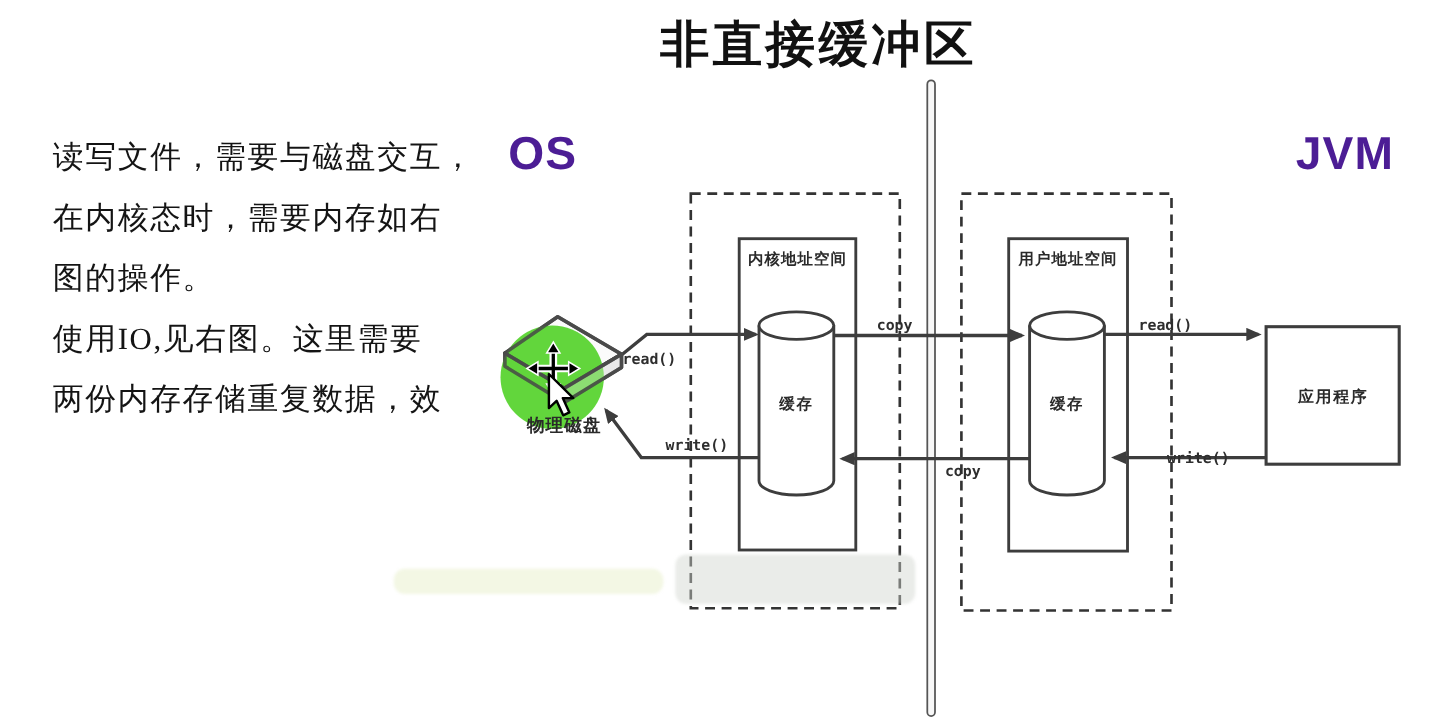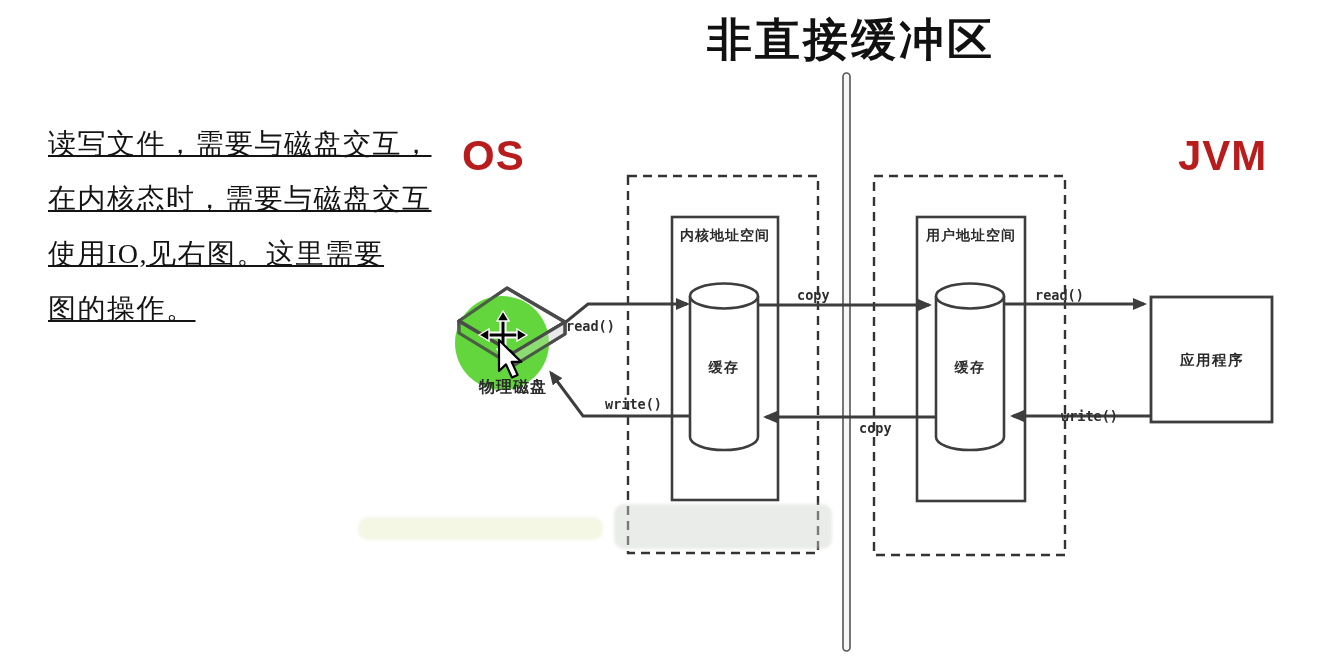--- a/index.html
+++ b/index.html
@@ -5,34 +5,34 @@
   html,body{margin:0;padding:0;}
   body{
     width:1319px;height:656px;position:relative;overflow:hidden;
     background:#ffffff;
     font-family:"Liberation Serif","DejaVu Serif",serif;
   }
   .page{position:absolute;inset:0;}
 
   .title{
     position:absolute;left:600px;top:10px;width:502px;
-    text-align:center;font-size:45px;font-weight:bold;color:#111;
+    text-align:left;font-size:45px;font-weight:bold;color:#111;
     letter-spacing:3px;white-space:nowrap;
   }
 
   .notes{
     position:absolute;left:48px;top:116px;width:410px;
     font-size:28px;color:#141414;letter-spacing:1.5px;
   }
-  .note-line{height:55px;line-height:55px;white-space:nowrap;text-decoration:underline;}
+  .note-line{height:55px;line-height:55px;white-space:nowrap;}
 
   .platform-label{
     position:absolute;top:116px;
     font-family:"Liberation Sans","DejaVu Sans",sans-serif;
-    font-size:42px;font-weight:bold;color:#b91c1c;letter-spacing:1px;margin-top:16px;
+    font-size:42px;font-weight:bold;color:#4c1d95;letter-spacing:1px;
   }
   .os-label{left:462px;}
   .jvm-label{left:1178px;}
 
   svg.diagram{position:absolute;left:0;top:0;}
 
   .svg-label{
     font-family:"Liberation Sans","DejaVu Sans",sans-serif;
     font-weight:bold;fill:#2a2a2a;
   }
@@ -49,23 +49,24 @@
 </style>
 </head>
 <body>
 
 <div class="page">
 
   <div class="title">非直接缓冲区</div>
 
   <div class="notes">
     <div class="note-line">读写文件，需要与磁盘交互，</div>
-    <div class="note-line">在内核态时，需要与磁盘交互</div>
+    <div class="note-line">在内核态时，需要内存如右</div>
+    <div class="note-line">图的操作。</div>
     <div class="note-line">使用IO,见右图。这里需要</div>
-    <div class="note-line">图的操作。</div>
+    <div class="note-line">两份内存存储重复数据，效</div>
   </div>
 
   <div class="platform-label os-label">OS</div>
   <div class="platform-label jvm-label">JVM</div>
 
   <svg class="diagram" width="1319" height="656" viewBox="0 0 1319 656">
     <defs>
       <marker id="arw" markerWidth="14" markerHeight="12" refX="11" refY="6" orient="auto" markerUnits="userSpaceOnUse">
         <path d="M0,0 L14,6 L0,12 Z" fill="#3d3d3d"></path>
       </marker>

